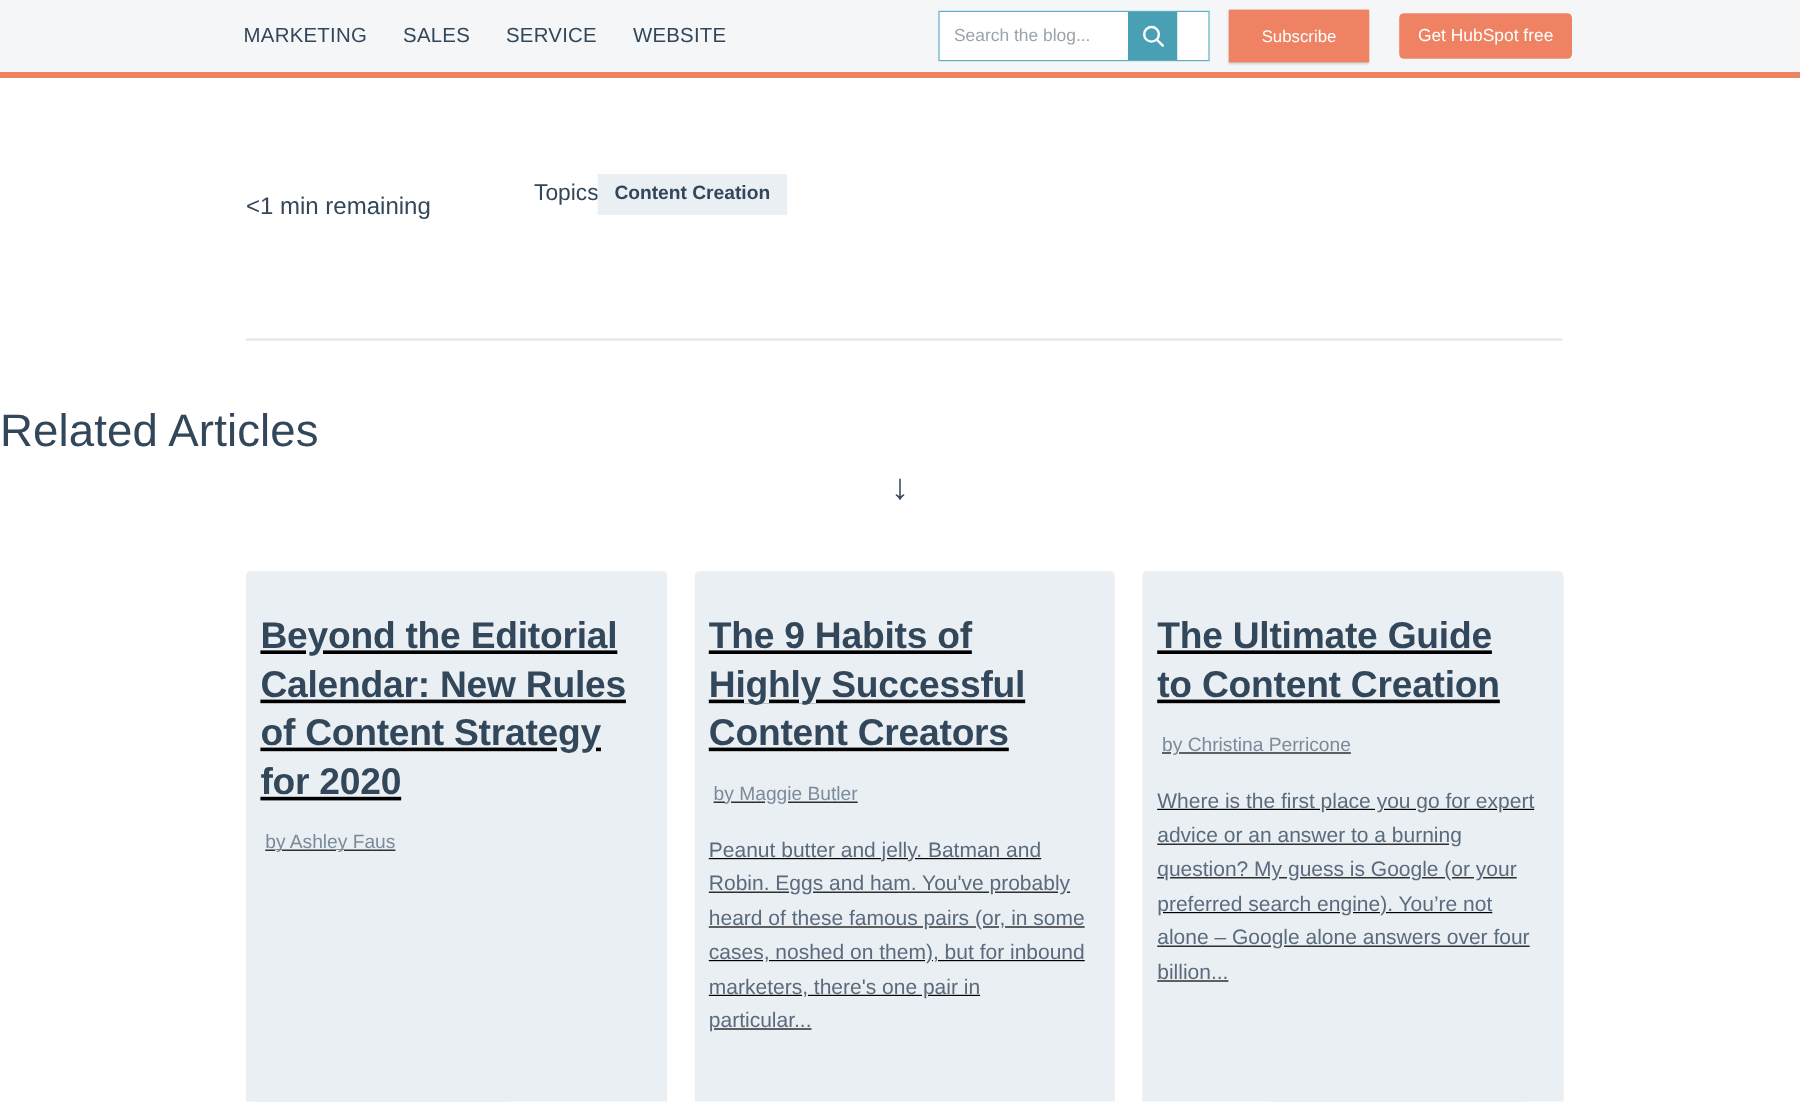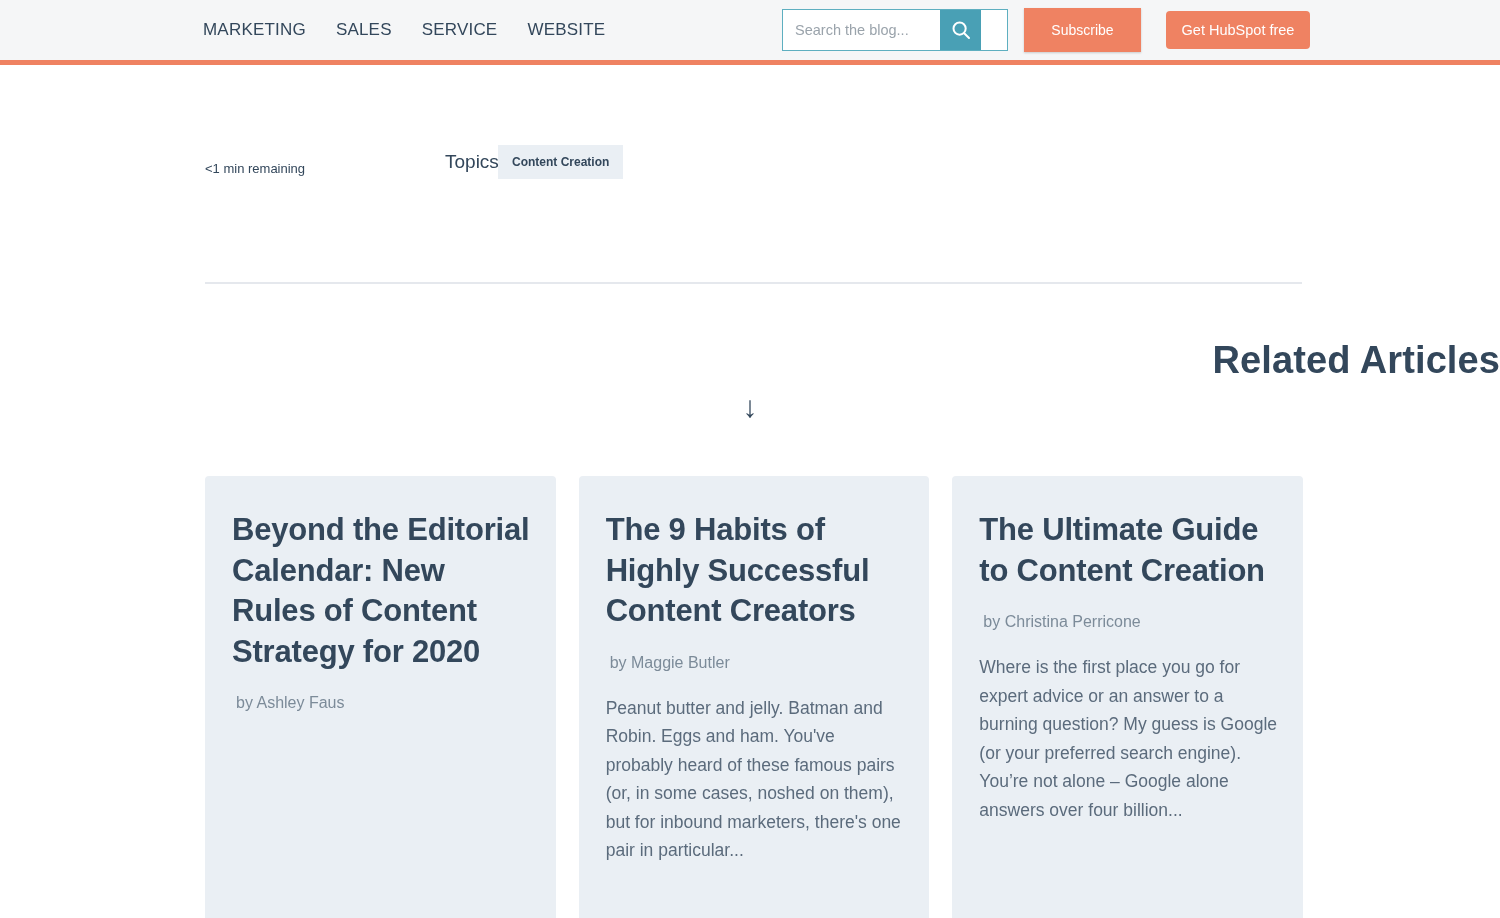--- a/index.html
+++ b/index.html
@@ -123,41 +123,41 @@
   
   .post-meta {
     position: relative;
     width: 1500px;
     height: 75px;
   }
   .read-time {
     position: absolute;
     left: 205px;
     top: 96px;
-    font-size: 13px;
+    font-size: 20px;
     color: #33475b;
     white-space: nowrap;
     text-align: right;
   }
   .topics-label {
     position: absolute;
     left: 445px;
     top: 86px;
     font-size: 19px;
     color: #33475b;
   }
   .topic-chip {
     position: absolute;
     left: 498px;
     top: 80px;
     height: 34px;
     padding: 0 14px;
     background: #eaeff4;
     color: #33475b;
-    font-size: 12px;
+    font-size: 16px;
     font-weight: bold;
     display: flex;
     align-items: center;
     cursor: pointer;
     text-decoration: none;
   }
 
   
   .divider {
     position: absolute;
@@ -167,23 +167,23 @@
     height: 2px;
     background: #e5e8ed;
   }
 
   
   .related-title {
     position: absolute;
     left: 0;
     top: 339px;
     width: 1500px;
-    text-align: right;
+    text-align: left;
     font-size: 38px;
-    font-weight: 700;
+    font-weight: 400;
     color: #33475b;
     margin: 0;
     letter-spacing: 0.1px;
   }
   .related-arrow {
     position: absolute;
     left: 0;
     top: 392px;
     width: 1500px;
     text-align: center;
@@ -199,22 +199,23 @@
     top: 476px;
     width: 1098px;
     display: flex;
     gap: 23px;
   }
   .card {
     width: 351px;
     min-height: 442px;
     background: #eaeff4;
     border-radius: 4px 4px 0 0;
-    padding: 34px 24px 0 27px;
+    padding: 34px 24px 0 12px;
     overflow: hidden;
+    text-decoration: underline;
   }
   .card-title {
     margin: 0;
     font-size: 31px;
     line-height: 1.31;
     font-weight: bold;
     color: #33475b;
     letter-spacing: -0.2px;
   }
   .card-author {

